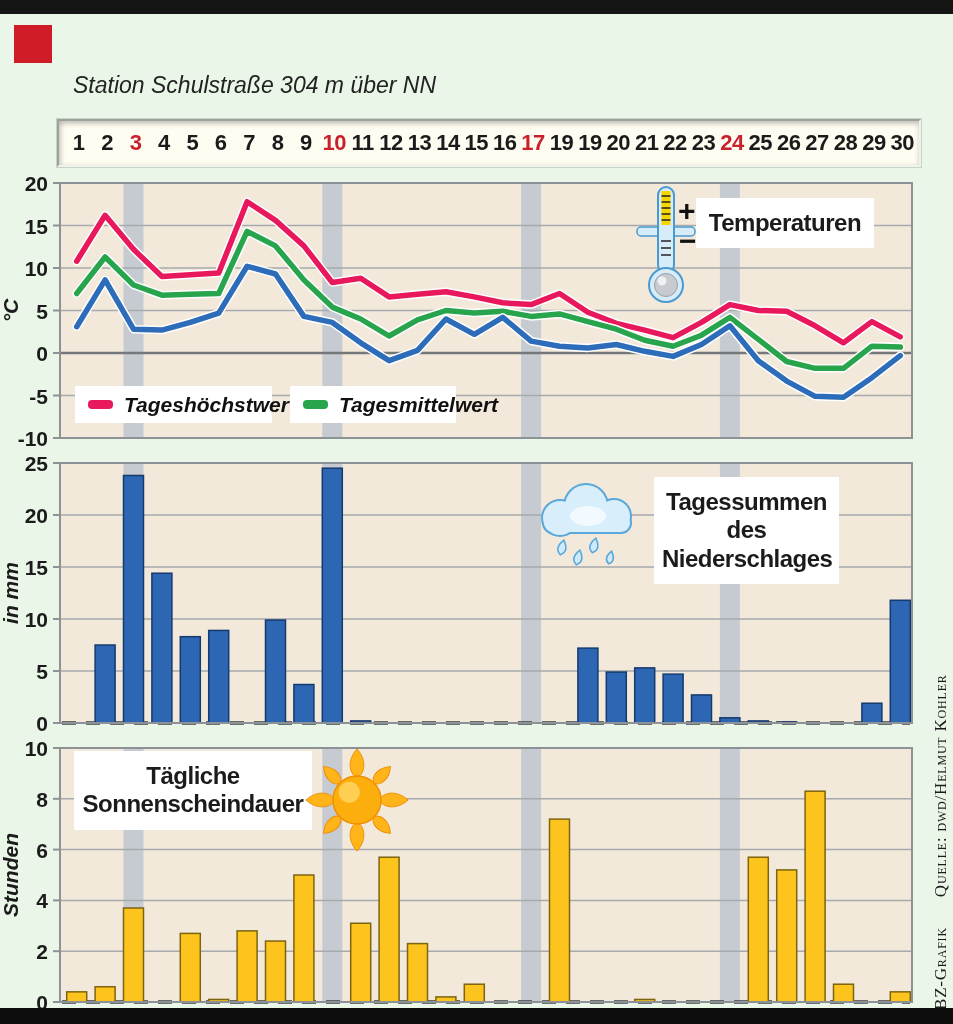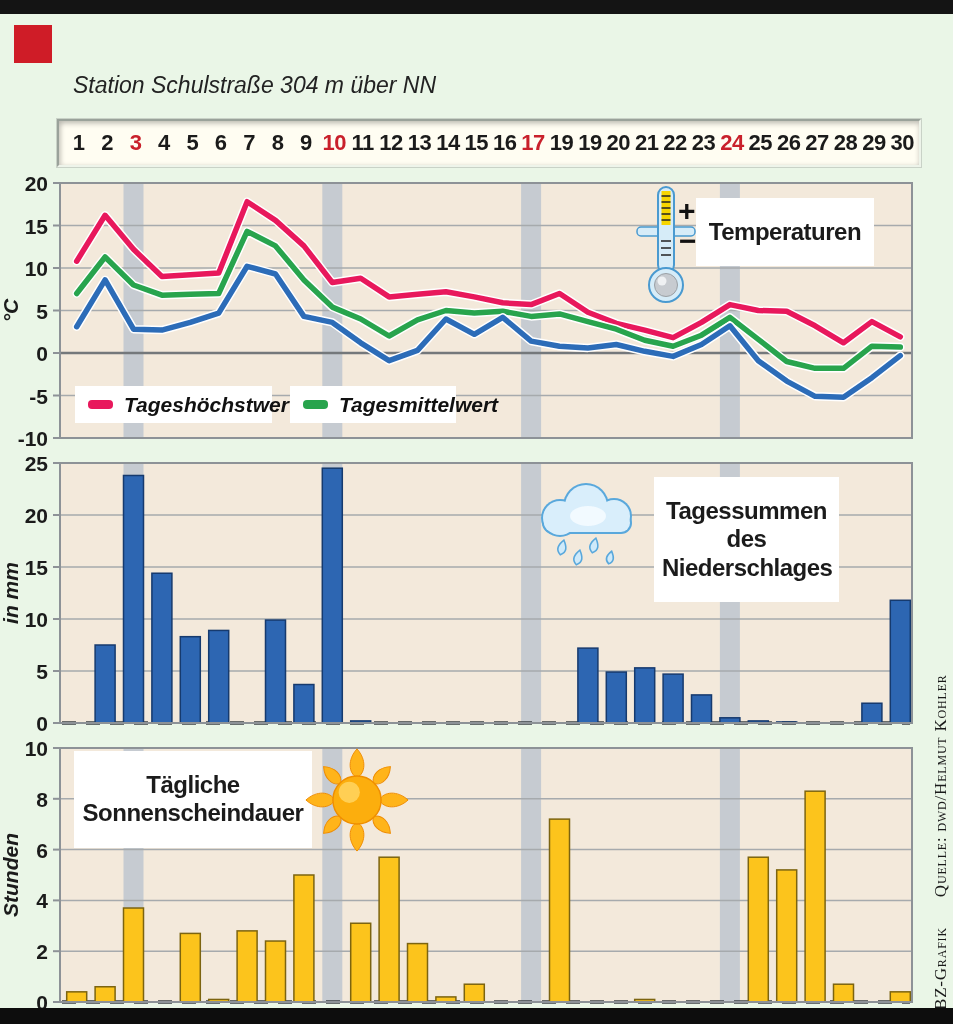--- a/index.html
+++ b/index.html
@@ -13,21 +13,21 @@
   .daystrip{position:absolute;left:57px;top:119px;width:864px;height:48px;background:#fffdf2;border:2px solid;border-color:#9aa29a #eef4ea #eef4ea #9aa29a;box-shadow:inset 0 3px 5px rgba(0,0,0,.20),inset 3px 0 4px rgba(0,0,0,.10),0 0 0 1px #c9d2c7;box-sizing:border-box;z-index:5;}
   .day{position:absolute;top:50%;transform:translate(-50%,-50%);font-size:22px;font-weight:bold;letter-spacing:-0.5px;color:#1b1b1b;}
   .day.sun{color:#c9202b;}
   svg.chart{position:absolute;left:0;z-index:1;}
   #svg-temp{top:170px;}
   #svg-rain{top:450px;}
   #svg-sun{top:735px;}
   svg text.tick{font-family:"Liberation Sans",sans-serif;font-size:21px;font-weight:700;fill:#1b1b1b;}
   svg text.ylabel{font-family:"Liberation Sans",sans-serif;font-size:21px;font-weight:600;font-style:italic;fill:#1b1b1b;}
   .overlay{position:absolute;z-index:10;}
-  .panel-title{position:absolute;z-index:10;background:#ffffff;color:#1b1b1b;font-weight:bold;font-size:24px;line-height:1.18;text-align:center;padding:20px 8px;letter-spacing:-0.5px;box-sizing:border-box;}
+  .panel-title{position:absolute;z-index:10;background:#ffffff;color:#1b1b1b;font-weight:bold;font-size:24px;line-height:1.18;text-align:center;padding:11px 8px;letter-spacing:-0.5px;box-sizing:border-box;}
   .t-temp{left:696px;top:198px;width:178px;}
   .t-rain{left:654px;top:477px;width:185px;}
   .t-sun{left:74px;top:751px;width:238px;}
   .legend-box{position:absolute;top:386px;height:37px;background:#ffffff;display:flex;align-items:center;gap:11px;padding-left:13px;box-sizing:border-box;z-index:10;}
   .legend-dash{width:25px;height:9px;border-radius:4px;flex:0 0 auto;}
   .legend-label{font-size:21px;font-style:italic;font-weight:600;color:#111;white-space:nowrap;}
   .thermo-sign{position:absolute;z-index:11;font-size:30px;font-weight:bold;color:#111;line-height:1;}
   .sign-plus{left:678px;top:196px;}
   .sign-minus{left:679px;top:226px;}
   .credit{position:absolute;left:951px;bottom:14px;transform:rotate(-90deg);transform-origin:0 100%;white-space:nowrap;font-family:"Liberation Serif",serif;font-variant:small-caps;font-size:17px;letter-spacing:0.8px;color:#1a1a1a;z-index:12;}

